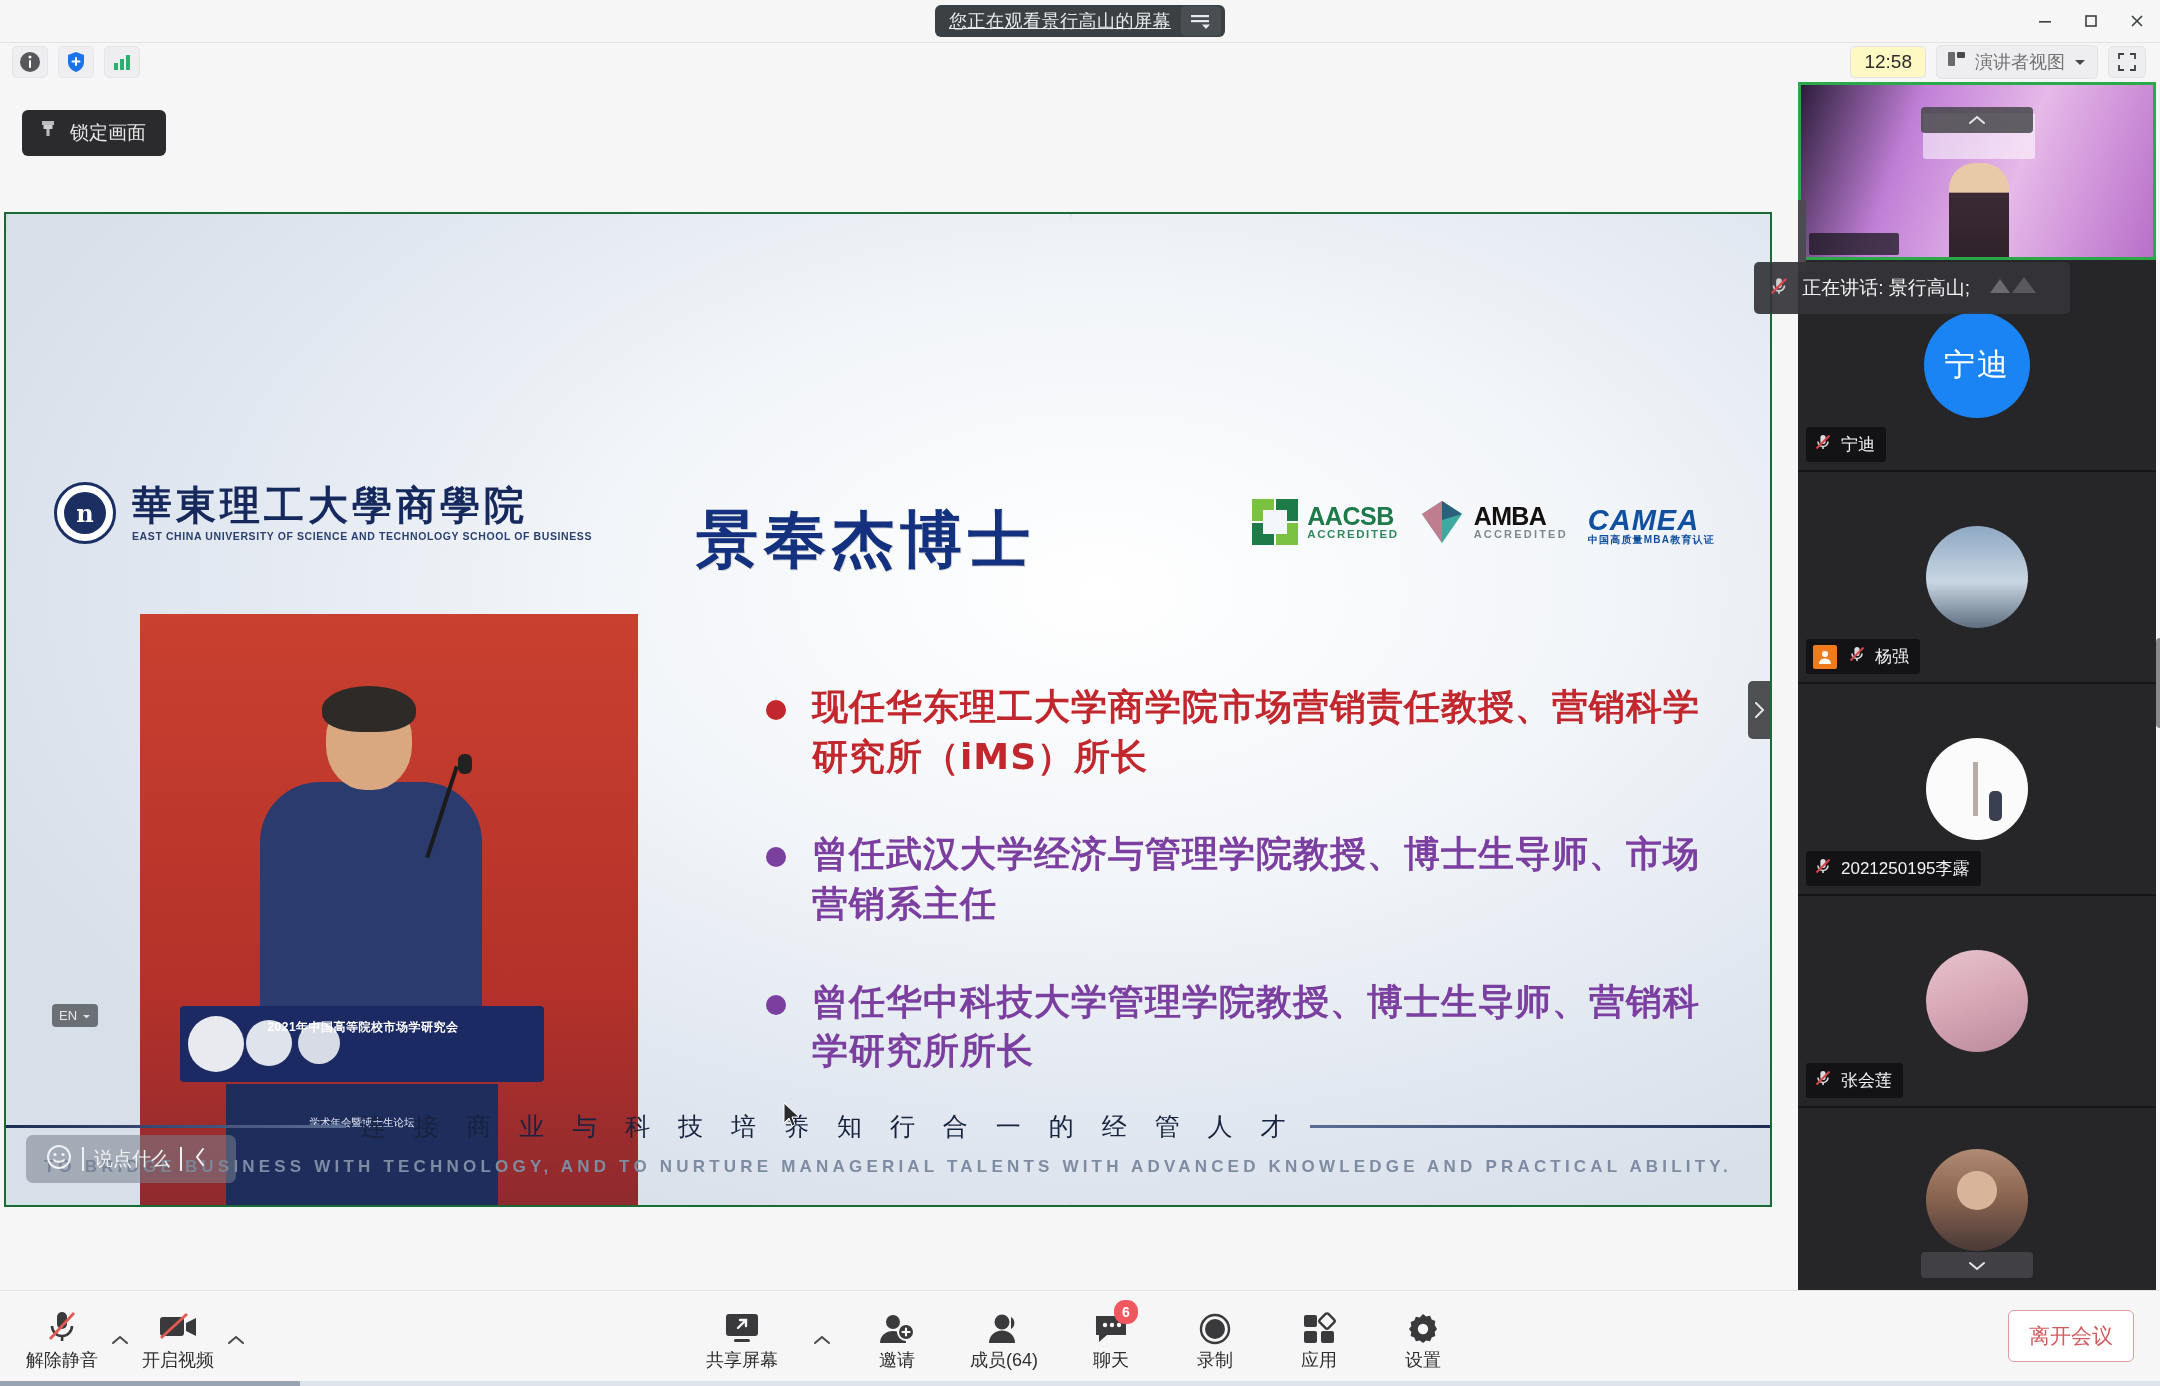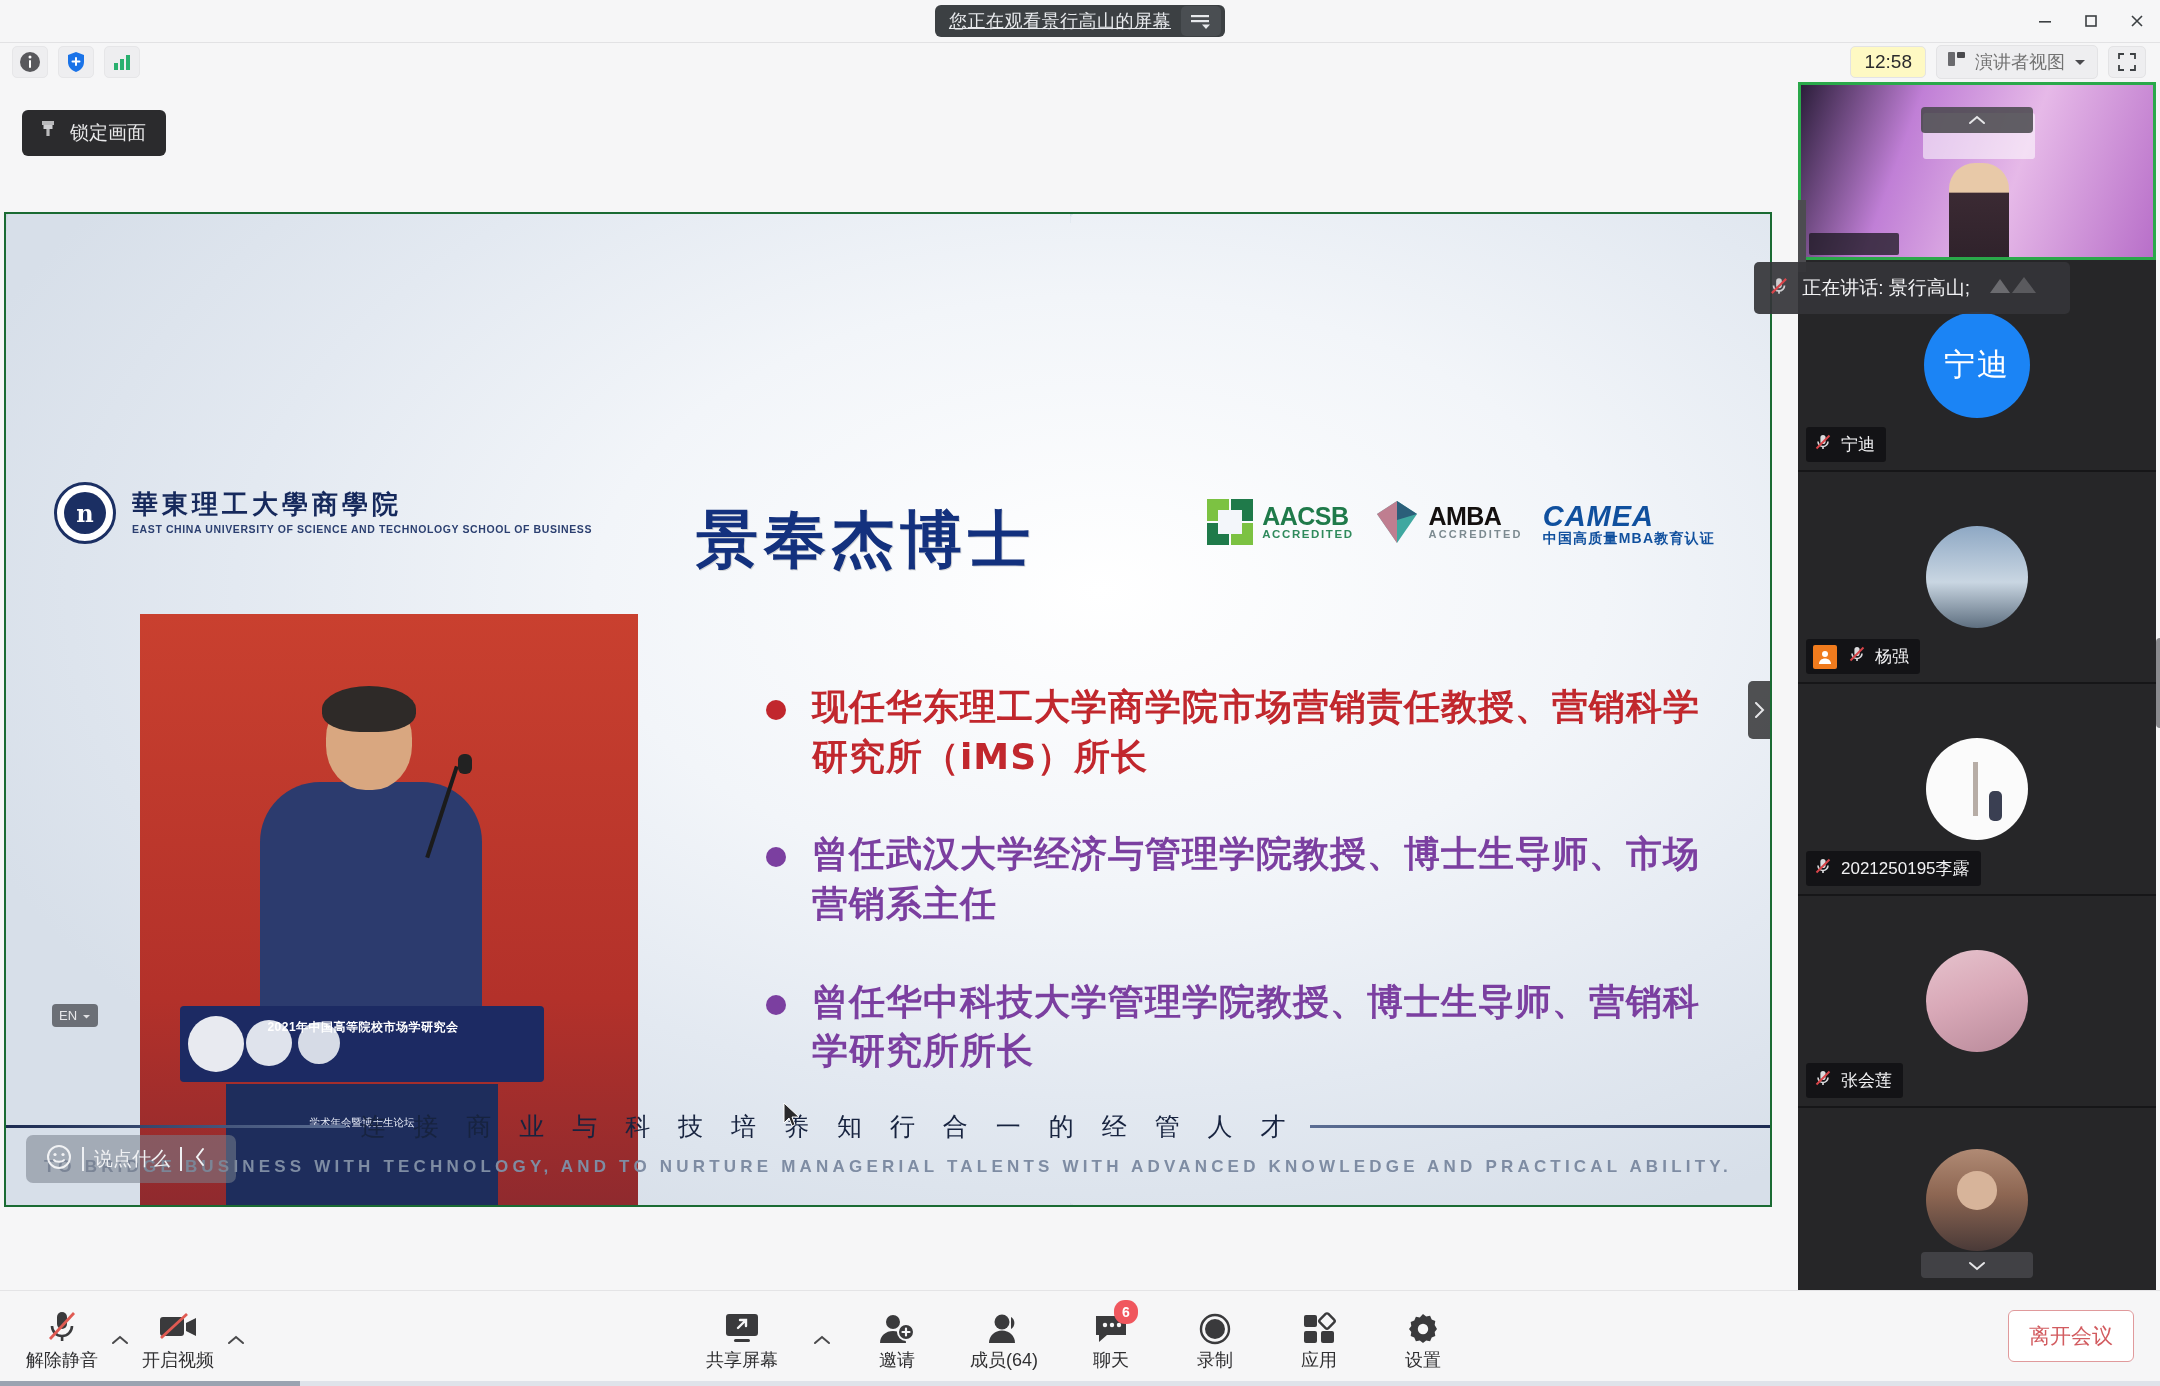--- a/index.html
+++ b/index.html
@@ -108,21 +108,21 @@
     border: 3px solid #1b2f63; position: relative; background: #fff;
     display: flex; align-items: center; justify-content: center;
   }
   .seal-in {
     width: 42px; height: 42px; border-radius: 50%;
     background: #1b2f63; color: #fff; font-size: 24px; font-weight: bold;
     display: flex; align-items: center; justify-content: center;
     font-family: "DejaVu Serif", serif;
   }
   .school-cn {
-    font-size: 26px; font-weight: bold; color: #16295c; letter-spacing: 4px;
+    font-size: 40px; font-weight: bold; color: #16295c; letter-spacing: 4px;
     font-family: "DejaVu Serif","Liberation Serif", serif; line-height: 1.05;
   }
   .school-en {
     font-size: 10.5px; color: #2b3f70; letter-spacing: .6px; margin-top: 4px; font-weight: bold;
   }
 
   
   .slide-title {
     position: absolute; left: 690px; top: 284px;
     font-size: 62px; font-weight: bold; color: #13317e; letter-spacing: 6px;
@@ -135,21 +135,21 @@
   .accr-item { display: flex; align-items: center; gap: 9px; }
   .aacsb-mark { width: 46px; height: 46px; display:block; }
   .aacsb-text { line-height: 1; }
   .aacsb-name { font-size: 25px; font-weight: bold; color: #1f7a4a; letter-spacing: -.5px; }
   .aacsb-sub { font-size: 11.5px; font-weight: bold; color: #2f8a5c; letter-spacing: 1.6px; }
   .amba-name { font-size: 25px; font-weight: bold; color: #14100f; letter-spacing: -.6px; }
   .amba-sub { font-size: 11px; font-weight: bold; color: #7c8a90; letter-spacing: 2.2px; }
   .camea-name {
     font-size: 29px; font-weight: bold; color: #10509e; font-style: italic; letter-spacing: 1px;
   }
-  .camea-sub { font-size: 14px; color: #10509e; letter-spacing: 1.2px; font-weight: bold; }
+  .camea-sub { font-size: 10px; color: #10509e; letter-spacing: 1.2px; font-weight: bold; }
 
   
   .photo {
     position: absolute; left: 134px; top: 400px; width: 498px; height: 698px;
     background: linear-gradient(180deg,#c1392c 0%, #b8322a 38%, #8e2a2a 62%, #6b2230 100%);
     overflow: hidden;
   }
   .ph-wall { position:absolute; inset:0; background: linear-gradient(180deg,#c9402f 0%, #b3312a 55%, #7d2630 100%); }
   .ph-person-head {
     position:absolute; left:186px; top:80px; width:86px; height:96px; border-radius:46%;

